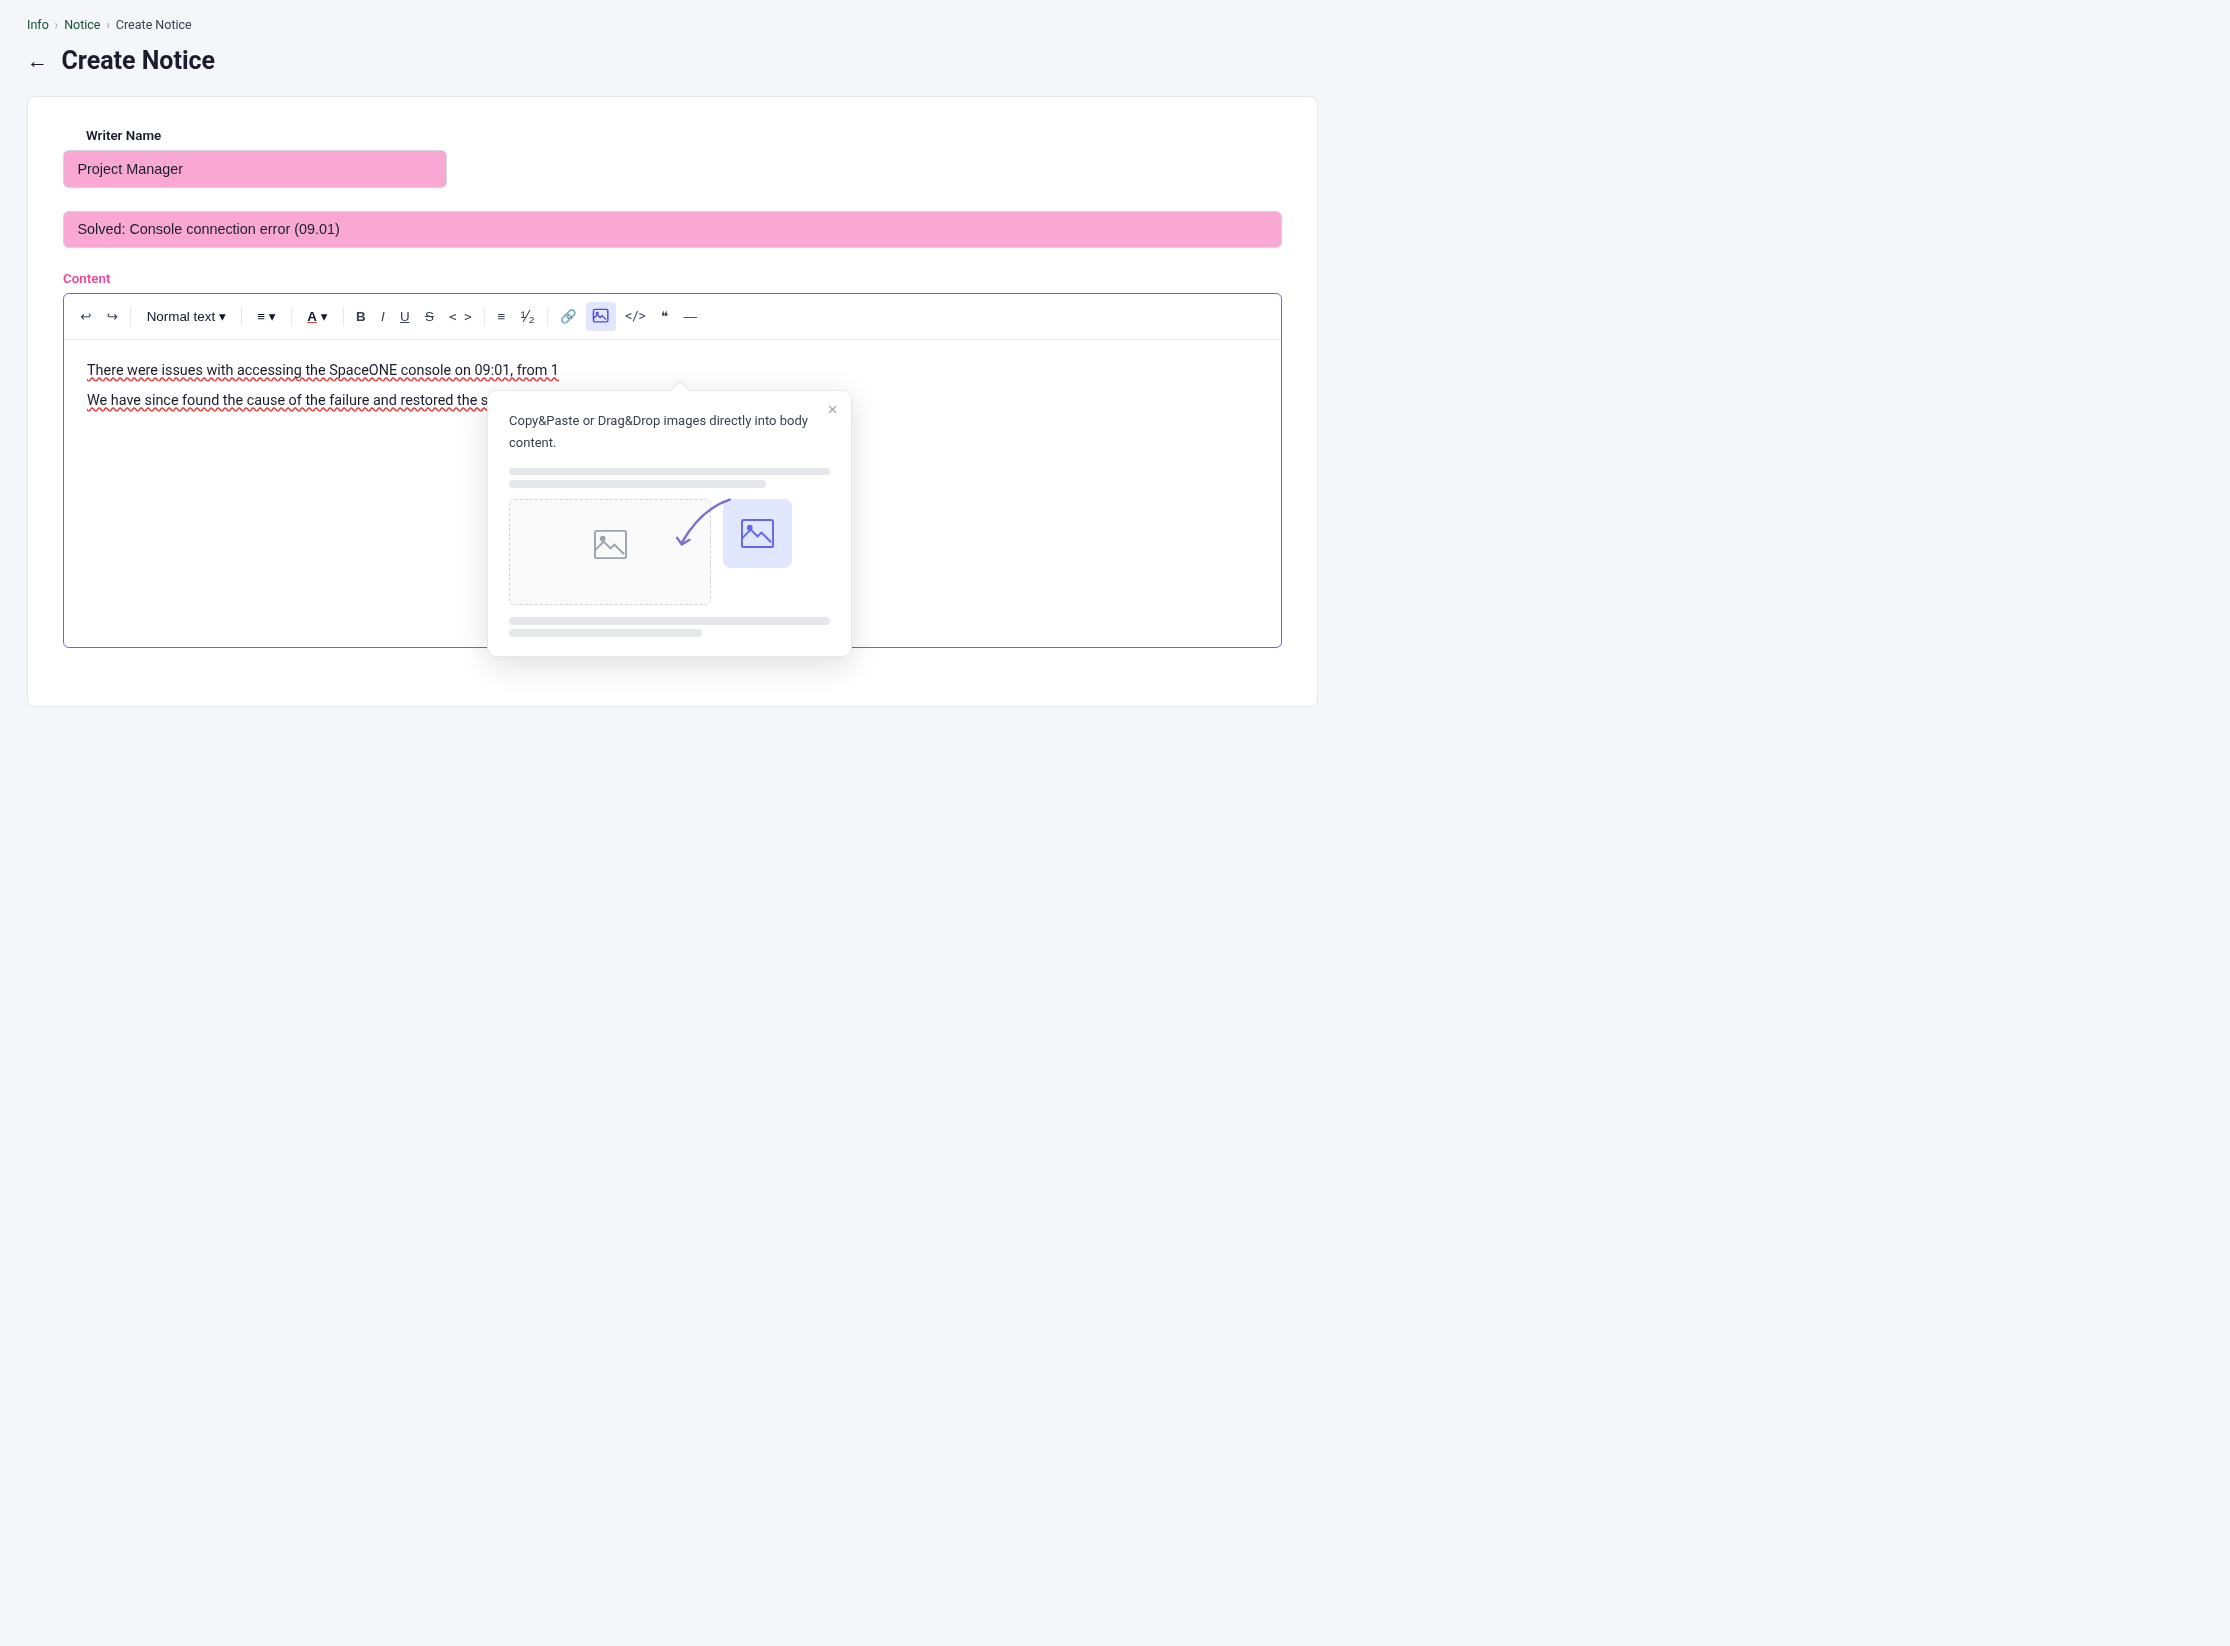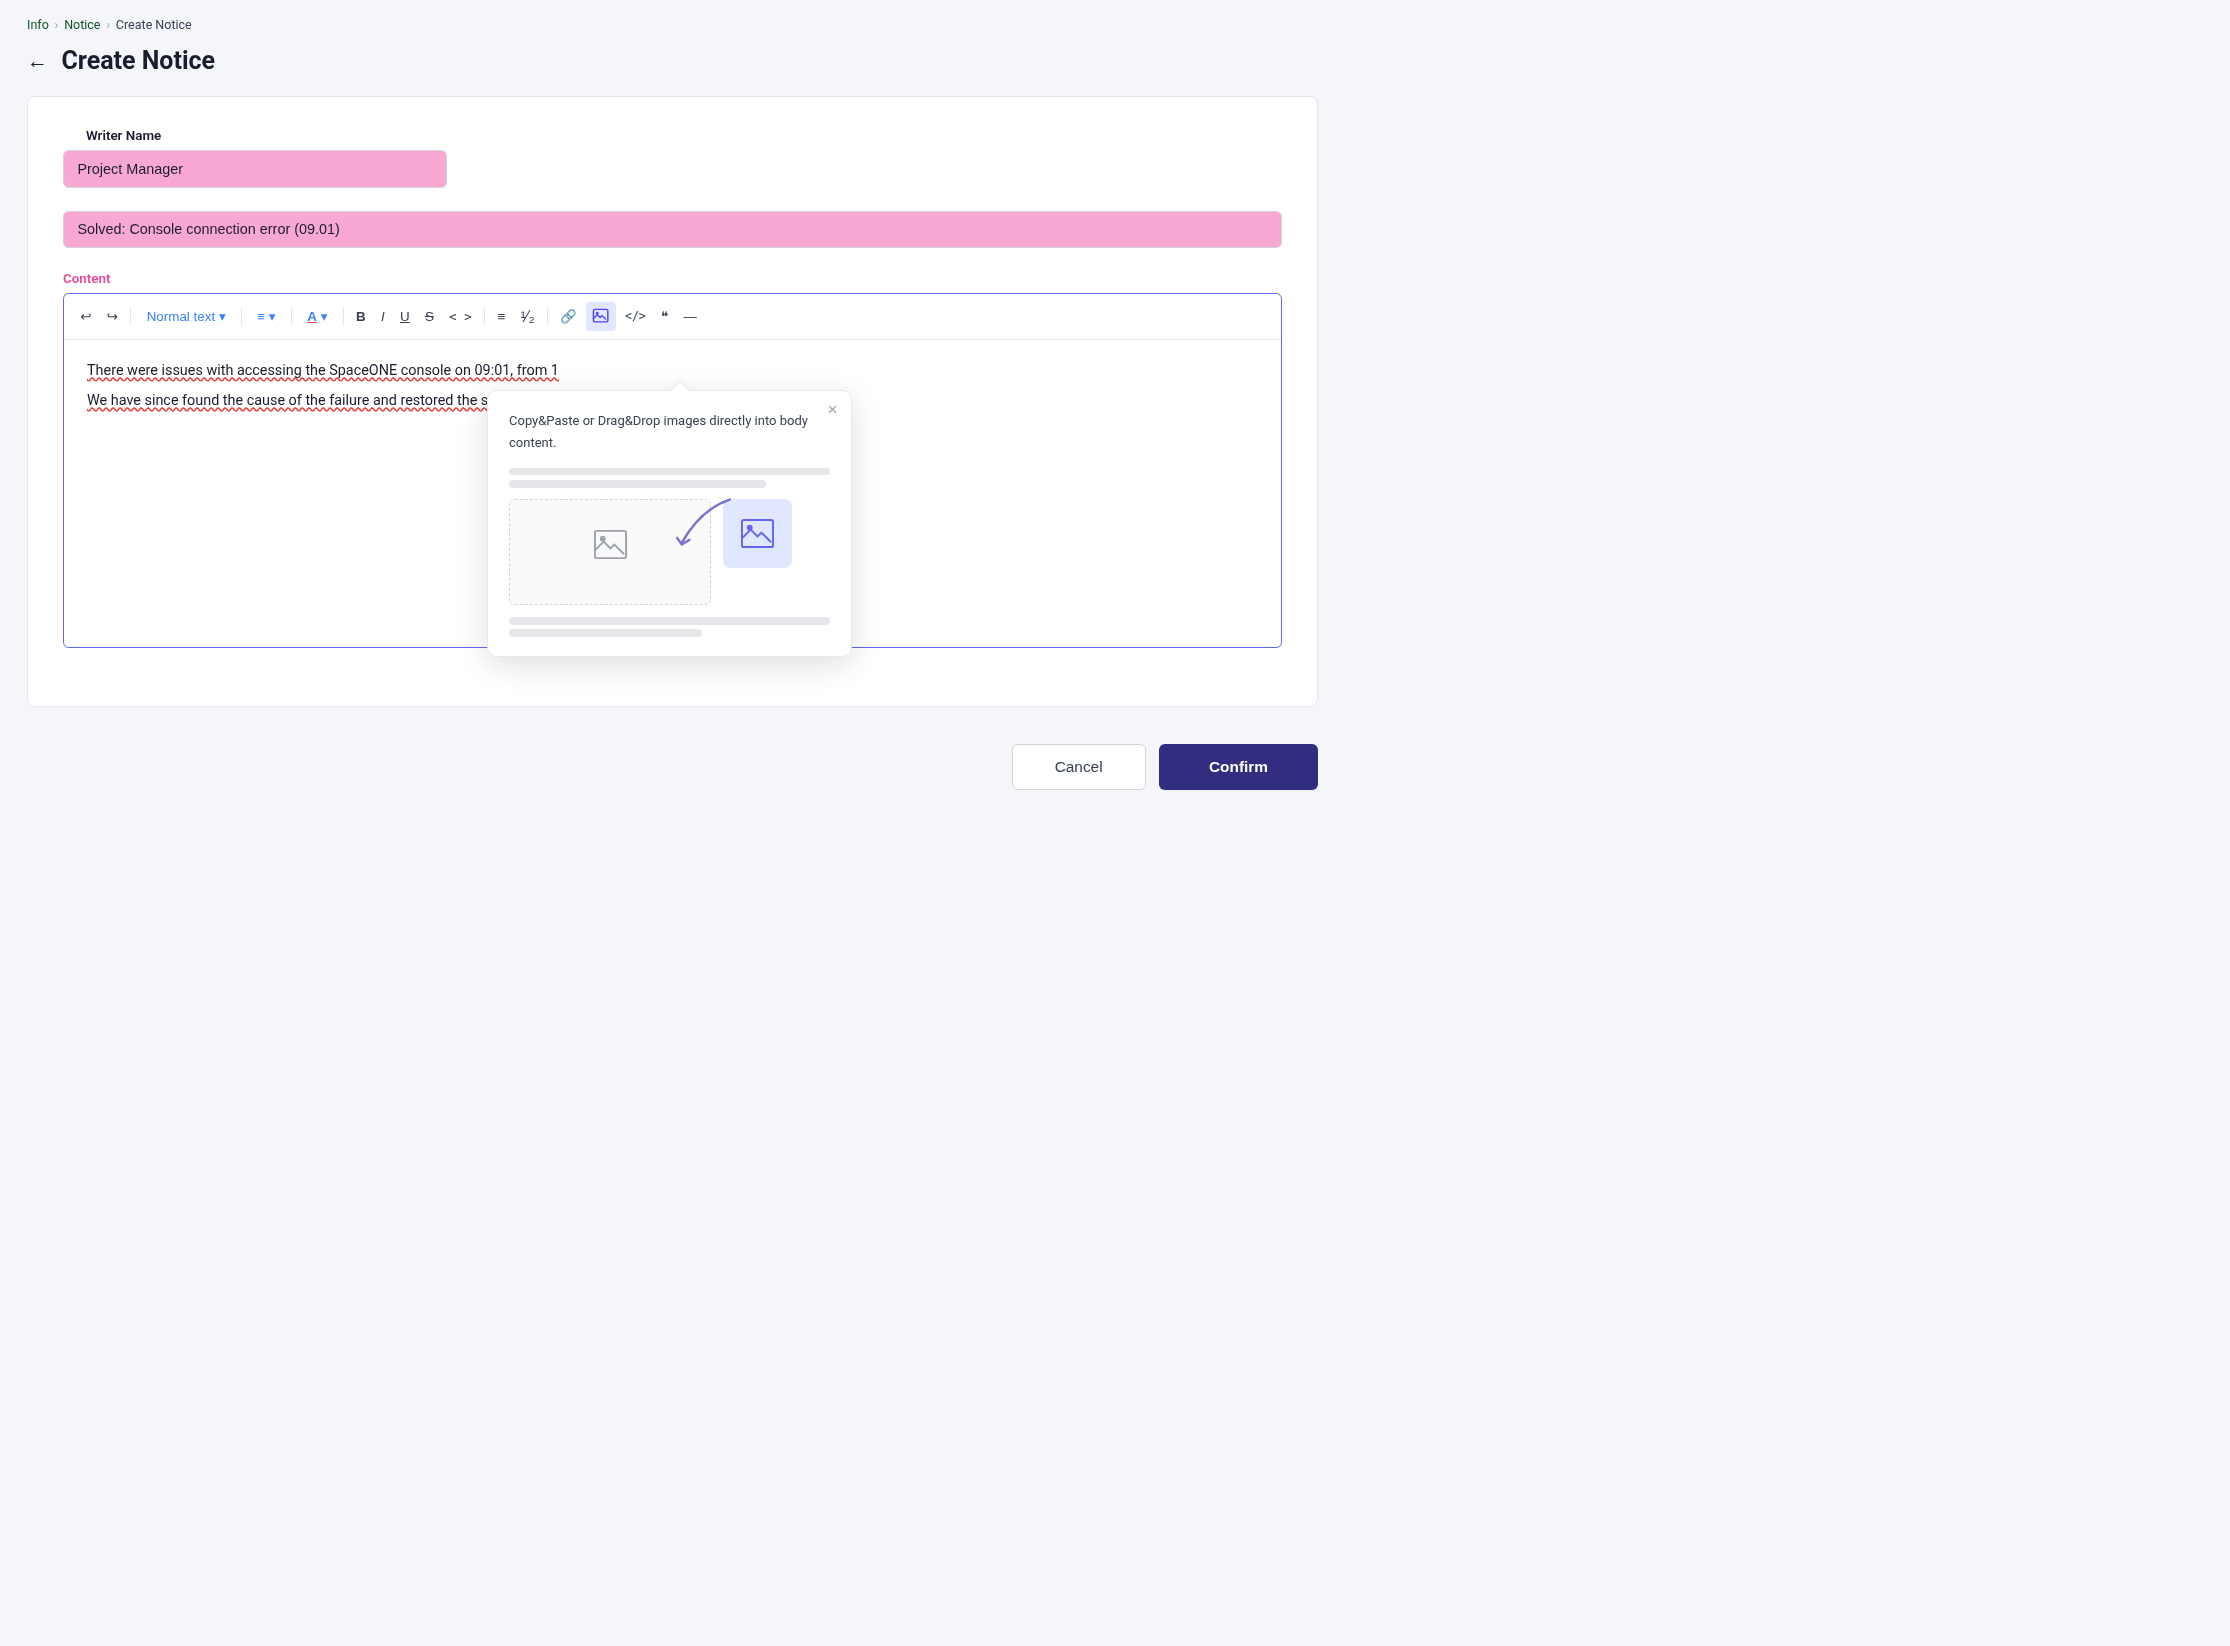--- a/index.html
+++ b/index.html
@@ -136,21 +136,21 @@
 
     .text-style-btn {
       display: flex;
       align-items: center;
       gap: 3.8px;
       padding: 3.8px 9.6px;
       border: none;
       background: none;
       cursor: pointer;
       font-size: 13.4px;
-      color: #3b82f6;
+      color: #0f172a;
       border-radius: 3.8px;
     }
 
     .editor-body {
       min-height: 307px;
       padding: 19px 23px;
       font-size: 14.4px;
       color: #1a1d2e;
       line-height: 1.7;
       position: relative;
@@ -464,18 +464,14 @@
               <div class="tooltip-bottom-line w-full"></div>
               <div class="tooltip-bottom-line w-60"></div>
             </div>
           </div>
 
         </div>
       </div>
     </div>
   </div>
 
-  <div class="footer-row">
-    <button class="btn-cancel">Cancel</button>
-    <button class="btn-confirm">Confirm</button>
-  </div>
 </div>
 
 
 </body></html>

